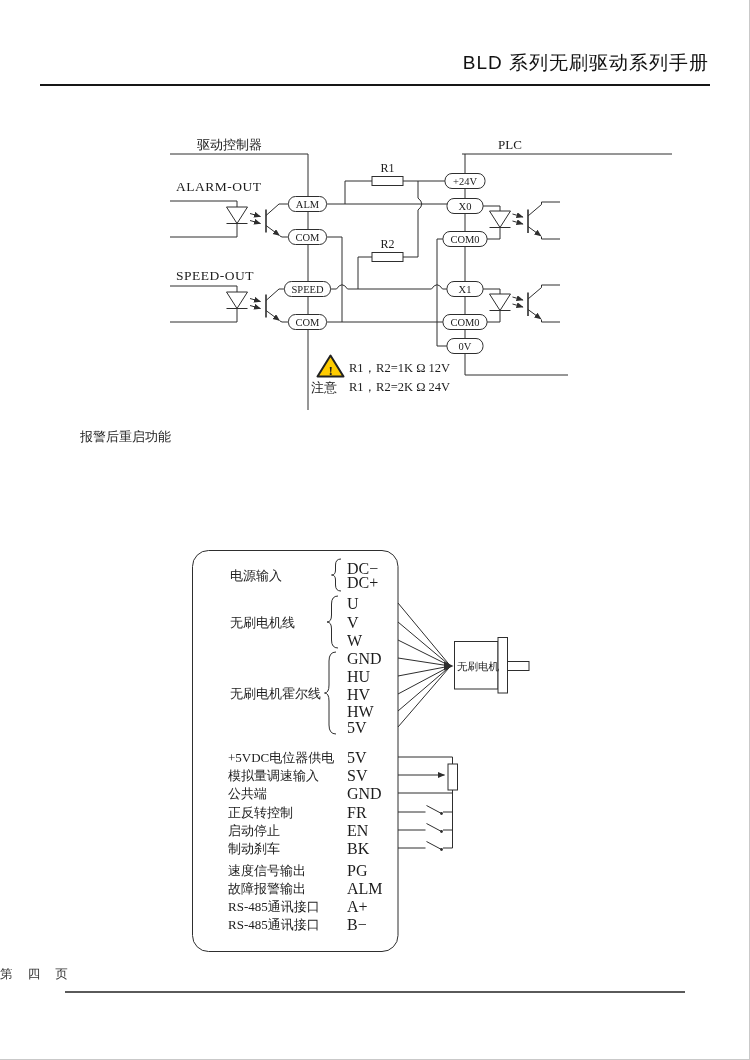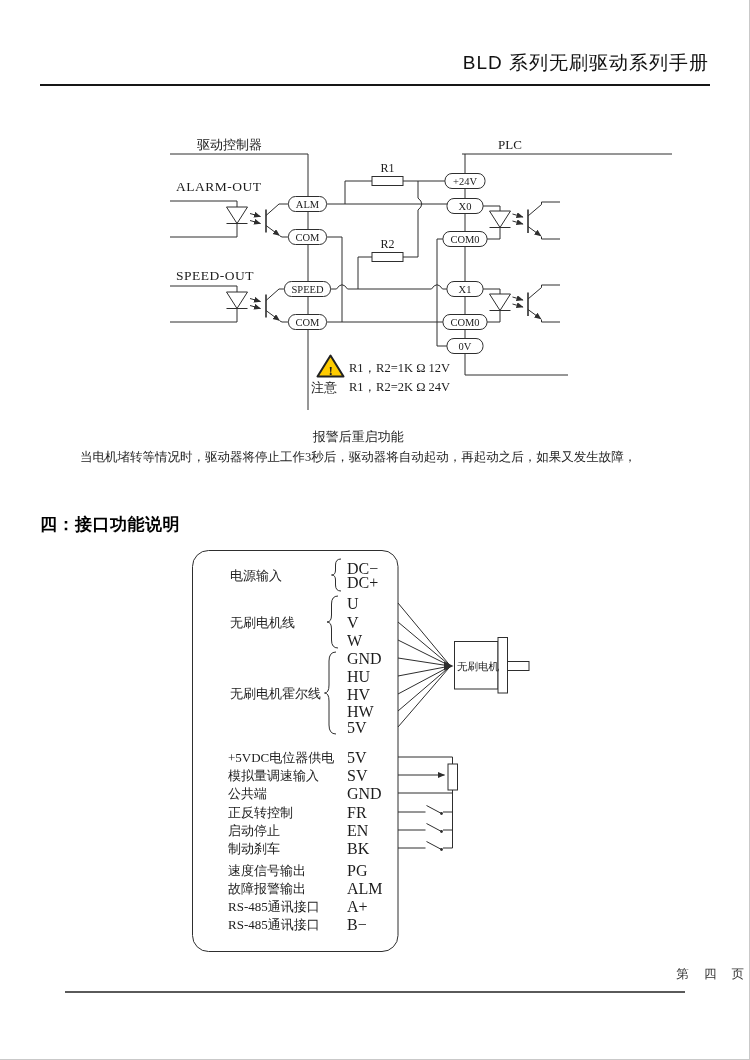--- a/index.html
+++ b/index.html
@@ -9,21 +9,21 @@
   .abs{position:absolute;}
   #hdr-title{top:50px;right:40px;font-family:"Liberation Sans","DejaVu Sans",sans-serif;
              font-size:19px;letter-spacing:1px;color:#111;}
   #hdr-rule{top:84px;left:40px;width:670px;height:2px;background:#161616;}
   .h-sec{font-family:"Liberation Sans","DejaVu Sans",sans-serif;font-weight:bold;color:#000;}
   #h3{top:96px;left:40px;font-size:16px;}
   #h3 .gap{display:inline-block;width:26px;}
   #h4{top:513px;left:40px;font-size:17px;letter-spacing:0.5px;}
   #note{top:426px;left:80px;font-size:12.5px;line-height:21px;color:#222;}
   #note .t{font-size:13px;text-align:center;}
-  #footer-text{top:966px;left:0;width:750px;text-align:right;font-size:12.5px;letter-spacing:6px;color:#333;}
+  #footer-text{top:966px;left:0;width:750px;text-align:left;font-size:12.5px;letter-spacing:6px;color:#333;}
   #footer-rule{top:991px;left:65px;width:620px;height:2px;background:#5a5a5a;}
   svg{position:absolute;overflow:visible;}
   svg text{font-family:"Liberation Serif","DejaVu Serif",serif;fill:#1c1c1c;}
   .ln{stroke:#2e2e2e;stroke-width:1;fill:none;}
   .lnb{stroke:#2e2e2e;stroke-width:1.6;fill:none;}
   .box{fill:#ffffff;stroke:#2e2e2e;stroke-width:1;}
   .res{fill:#ffffff;stroke:#2e2e2e;stroke-width:1;}
   .tri{fill:#ffffff;stroke:#2e2e2e;stroke-width:1;}
   .tl{font-size:10.5px;text-anchor:middle;}
   .lbl13{font-size:13px;}
@@ -159,24 +159,22 @@
       <polygon points="330.5,355.5 317.5,376.5 343.5,376.5" stroke="#222" stroke-width="2" stroke-linejoin="round" fill="#ffcc00"></polygon>
       <text x="330.8" y="374.5" text-anchor="middle" font-size="13.5" font-weight="bold">!</text>
       <text class="lbl13" x="311" y="392">注意</text>
       <text class="warn-line" x="349" y="371.5">R1，R2=1K Ω 12V</text>
       <text class="warn-line" x="349" y="390.5">R1，R2=2K Ω 24V</text>
     </g>
   </svg>
 
   <div class="abs" id="note">
     <div class="t">报警后重启功能</div>
-    <div>当电机堵转等情况时，驱动器将停止工作3秒后，驱动器将自动起动，再起动之后，如果又发生故障，</div>
   </div>
 
-  <div class="abs h-sec" id="h4">四：接口功能说明</div>
 
   <svg width="390" height="430" viewBox="180 540 390 430" style="left:180px;top:540px;">
 
     <rect x="192.5" y="550.5" width="205.5" height="401" rx="16" class="ln" stroke-width="1.3"></rect>
 
     <g>
       <path class="ln" d="M341 559 Q335.5 559 335.5 565 V570 Q335.5 575 331.5 575 Q335.5 575 335.5 580 V585 Q335.5 591 341 591"></path>
       <path class="ln" d="M338 596 Q331.5 596 331.5 604 V615 Q331.5 622 327 622 Q331.5 622 331.5 629 V640 Q331.5 648 338 648"></path>
       <path class="ln" d="M336 652 Q329 652 329 661 V685 Q329 693 324.5 693 Q329 693 329 701 V725 Q329 734 336 734"></path>
     </g>

